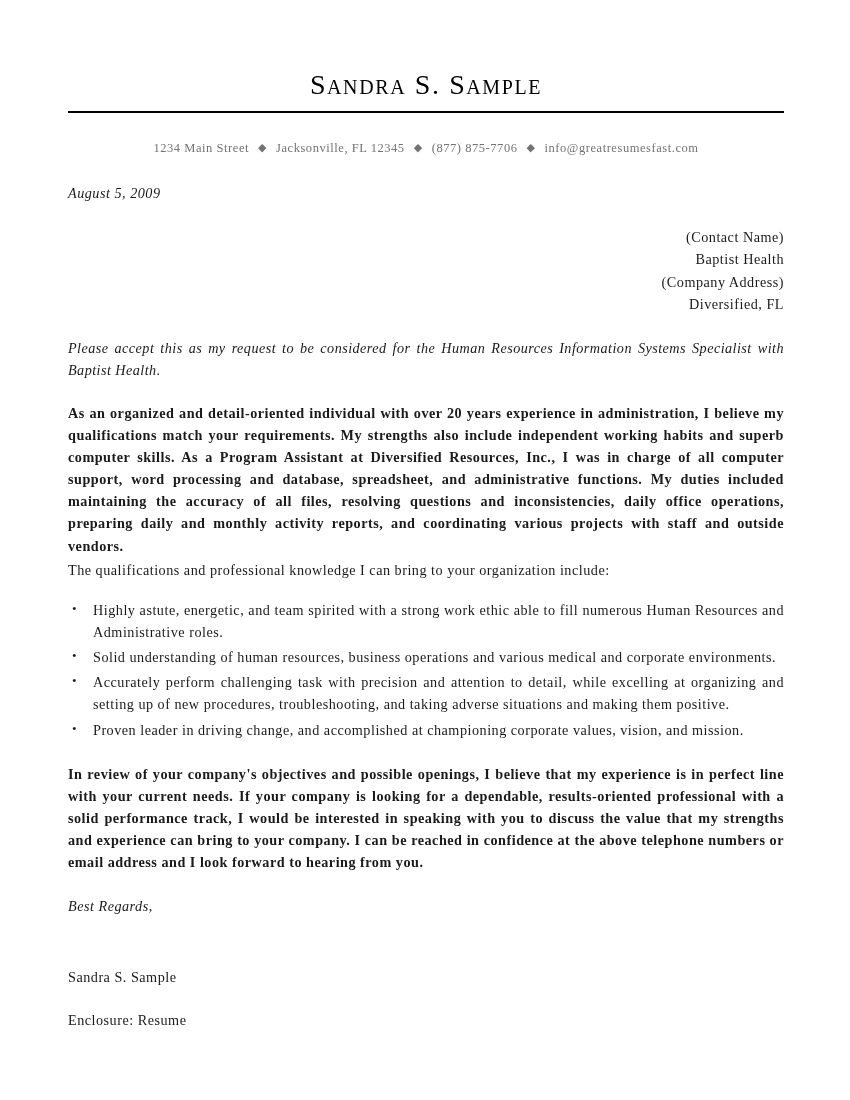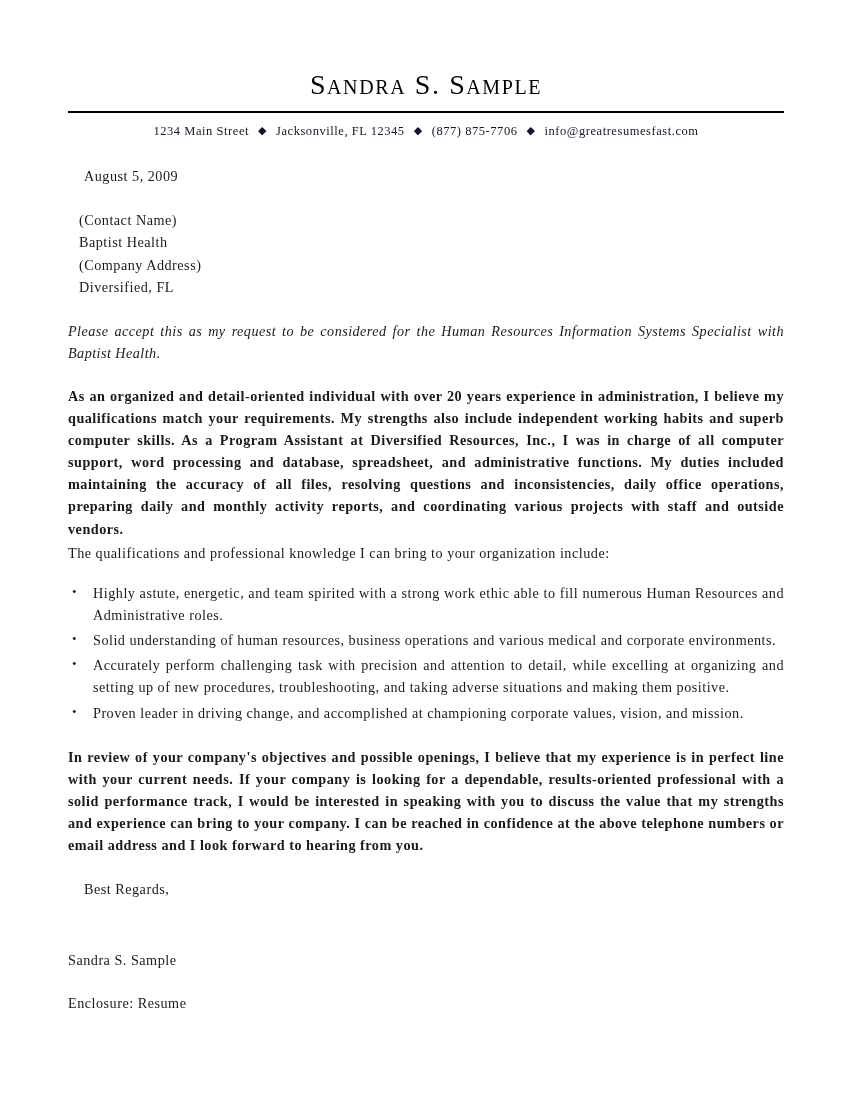--- a/index.html
+++ b/index.html
@@ -45,48 +45,49 @@
     color: #000000;
     white-space: nowrap;
   }
   .rule {
     margin-top: 11px;
     height: 2px;
     background: #000000;
     width: 100%;
   }
   .contact-line {
-    margin-top: 11px;
+    margin-top: 28px;
     text-align: center;
     font-size: 12.5px;
     letter-spacing: 0.55px;
-    color: #0f172a;
+    color: #737373;
     white-space: nowrap;
   }
   .diamond {
     display: inline-block;
     margin: 0 9px;
     font-size: 11px;
     vertical-align: 1px;
   }
 
   
   .body-block {
     margin-top: 27px;
     font-size: 14.2px;
     line-height: 1.52;
     letter-spacing: 0.5px;
     color: #1a1a1a;
   }
 
-  .date-line { margin: 16px; }
+  .date-line { margin: 0; font-style: italic; }
 
   .address-block {
-    margin: 21px 0 0 11px;
+    margin: 21px 0 0 0;
     line-height: 1.58;
+    text-align: right;
   }
   .address-block div { white-space: nowrap; }
 
   .salutation { margin: 21px 0 0 0; }
 
   .subject-para {
     margin: 21px 0 0 0;
     font-style: italic;
     text-align: justify;
     line-height: 1.55;

